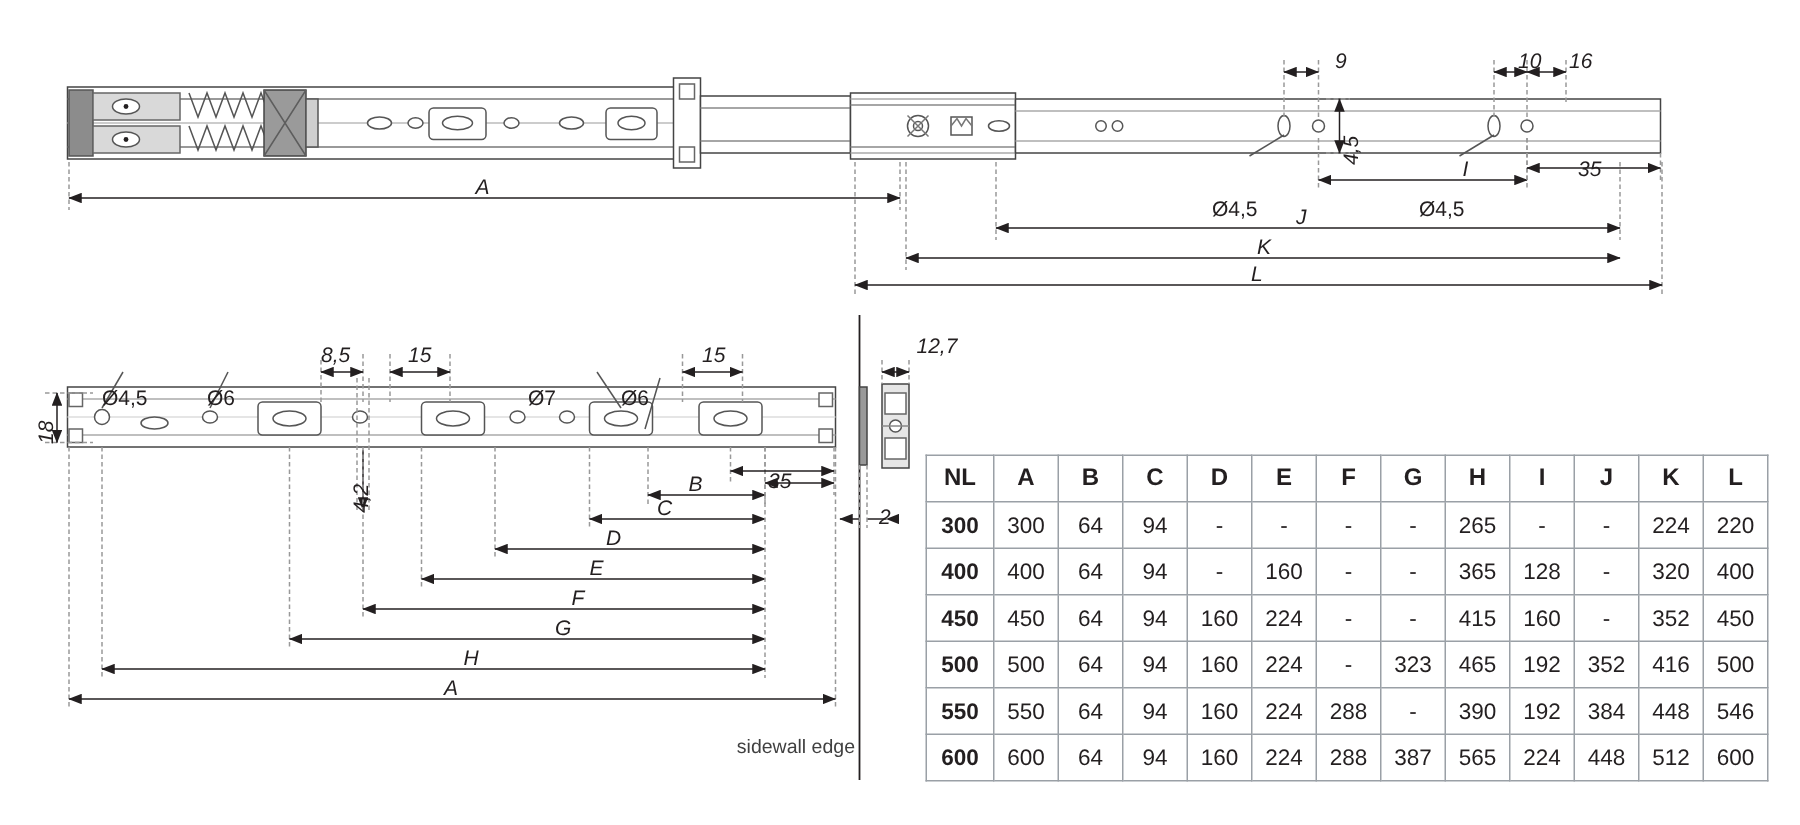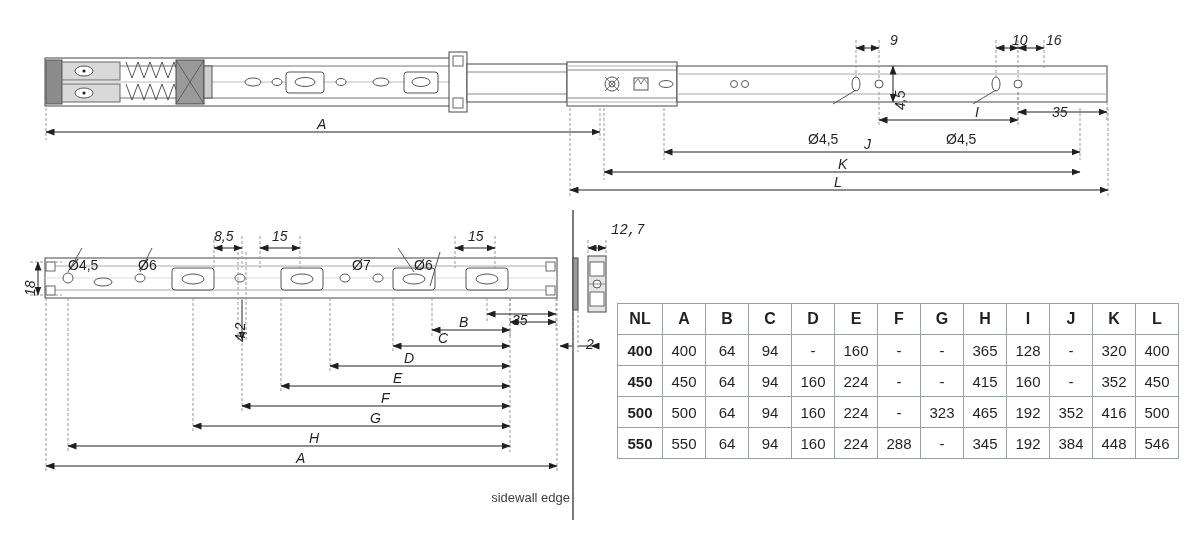--- a/index.html
+++ b/index.html
@@ -318,21 +318,21 @@
 
 <div class="lbl" style="left:459px;top:314px;">B</div>
 <div class="lbl" style="left:438px;top:330px;">C</div>
 <div class="lbl" style="left:404px;top:350px;">D</div>
 <div class="lbl" style="left:393px;top:370px;">E</div>
 <div class="lbl" style="left:381px;top:390px;">F</div>
 <div class="lbl" style="left:370px;top:410px;">G</div>
 <div class="lbl" style="left:309px;top:430px;">H</div>
 <div class="lbl" style="left:296px;top:450px;">A</div>
 
-<div class="lbl" style="left:611px;top:222px;font-family:Liberation Mono, monospace;">12,7</div>
+<div class="lbl" style="left:611px;top:222px;">12,7</div>
 <div class="lbl" style="left:586px;top:336px;">2</div>
 
 <div class="cap" style="left:300px;top:490px;width:270px;">
   <div class="en">sidewall edge</div>
 </div>
 
 <div class="tbl-wrap">
   <table class="spec">
     <thead>
       <tr>
@@ -346,20 +346,35 @@
         <th>G</th>
         <th>H</th>
         <th>I</th>
         <th>J</th>
         <th>K</th>
         <th>L</th>
       </tr>
     </thead>
     <tbody>
       <tr>
+        <td class="nl">300</td>
+        <td>300</td>
+        <td>64</td>
+        <td>94</td>
+        <td>-</td>
+        <td>-</td>
+        <td>-</td>
+        <td>-</td>
+        <td>265</td>
+        <td>-</td>
+        <td>-</td>
+        <td>224</td>
+        <td>220</td>
+      </tr>
+      <tr>
         <td class="nl">400</td>
         <td>400</td>
         <td>64</td>
         <td>94</td>
         <td>-</td>
         <td>160</td>
         <td>-</td>
         <td>-</td>
         <td>365</td>
         <td>128</td>
@@ -399,23 +414,38 @@
       </tr>
       <tr>
         <td class="nl">550</td>
         <td>550</td>
         <td>64</td>
         <td>94</td>
         <td>160</td>
         <td>224</td>
         <td>288</td>
         <td>-</td>
-        <td>345</td>
+        <td>390</td>
         <td>192</td>
         <td>384</td>
         <td>448</td>
         <td>546</td>
       </tr>
+      <tr>
+        <td class="nl">600</td>
+        <td>600</td>
+        <td>64</td>
+        <td>94</td>
+        <td>160</td>
+        <td>224</td>
+        <td>288</td>
+        <td>387</td>
+        <td>565</td>
+        <td>224</td>
+        <td>448</td>
+        <td>512</td>
+        <td>600</td>
+      </tr>
     </tbody>
   </table>
 </div>
 
 </div>
 
 </body></html>

